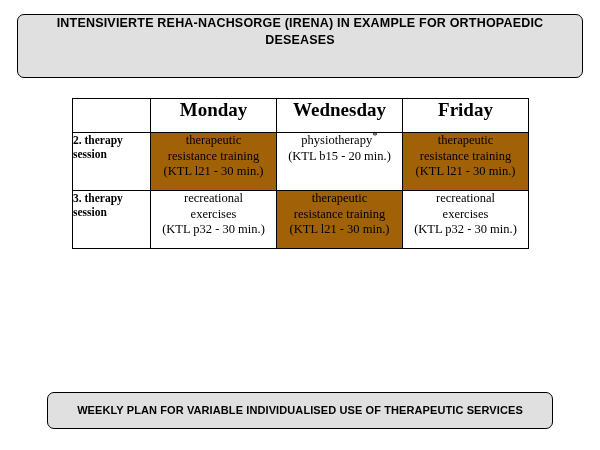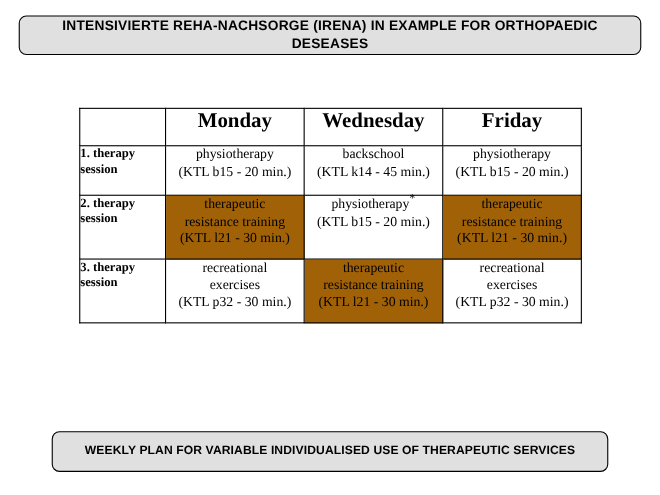--- a/index.html
+++ b/index.html
@@ -14,27 +14,26 @@
     color: #000000;
     position: relative;
     overflow: hidden;
   }
 
   .header-box {
     position: absolute;
     left: 17px;
     top: 14px;
     width: 566px;
-    height: 36px;
+    height: 64px;
     box-sizing: border-box;
     background: #e0e0e0;
     border: 1px solid #000000;
     border-radius: 7px;
     display: flex;
-    align-items: center;
     justify-content: center;
     text-align: center;
   }
   .header-box .title-text {
     font-family: "Liberation Sans", sans-serif;
     font-weight: bold;
     font-size: 12.5px;
     line-height: 17px;
     letter-spacing: 0.2px;
     padding: 0 16px;
@@ -145,35 +144,20 @@
   </colgroup>
   <thead>
     <tr>
       <th class="corner"></th>
       <th>Monday</th>
       <th>Wednesday</th>
       <th>Friday</th>
     </tr>
   </thead>
   <tbody>
-    <tr class="r1">
-      <td class="rowlabel">1. therapy session</td>
-      <td class="cell">
-        <span class="cell-line">physiotherapy</span>
-        <span class="cell-line">(KTL b15 - 20 min.)</span>
-      </td>
-      <td class="cell">
-        <span class="cell-line">backschool</span>
-        <span class="cell-line">(KTL k14 - 45 min.)</span>
-      </td>
-      <td class="cell">
-        <span class="cell-line">physiotherapy</span>
-        <span class="cell-line">(KTL b15 - 20 min.)</span>
-      </td>
-    </tr>
 
     <tr class="r2">
       <td class="rowlabel">2. therapy session</td>
       <td class="cell shaded">
         <span class="cell-line">therapeutic</span>
         <span class="cell-line">resistance training</span>
         <span class="cell-line">(KTL l21 - 30 min.)</span>
       </td>
       <td class="cell">
         <span class="cell-line">physiotherapy<sup class="star">*</sup></span>

